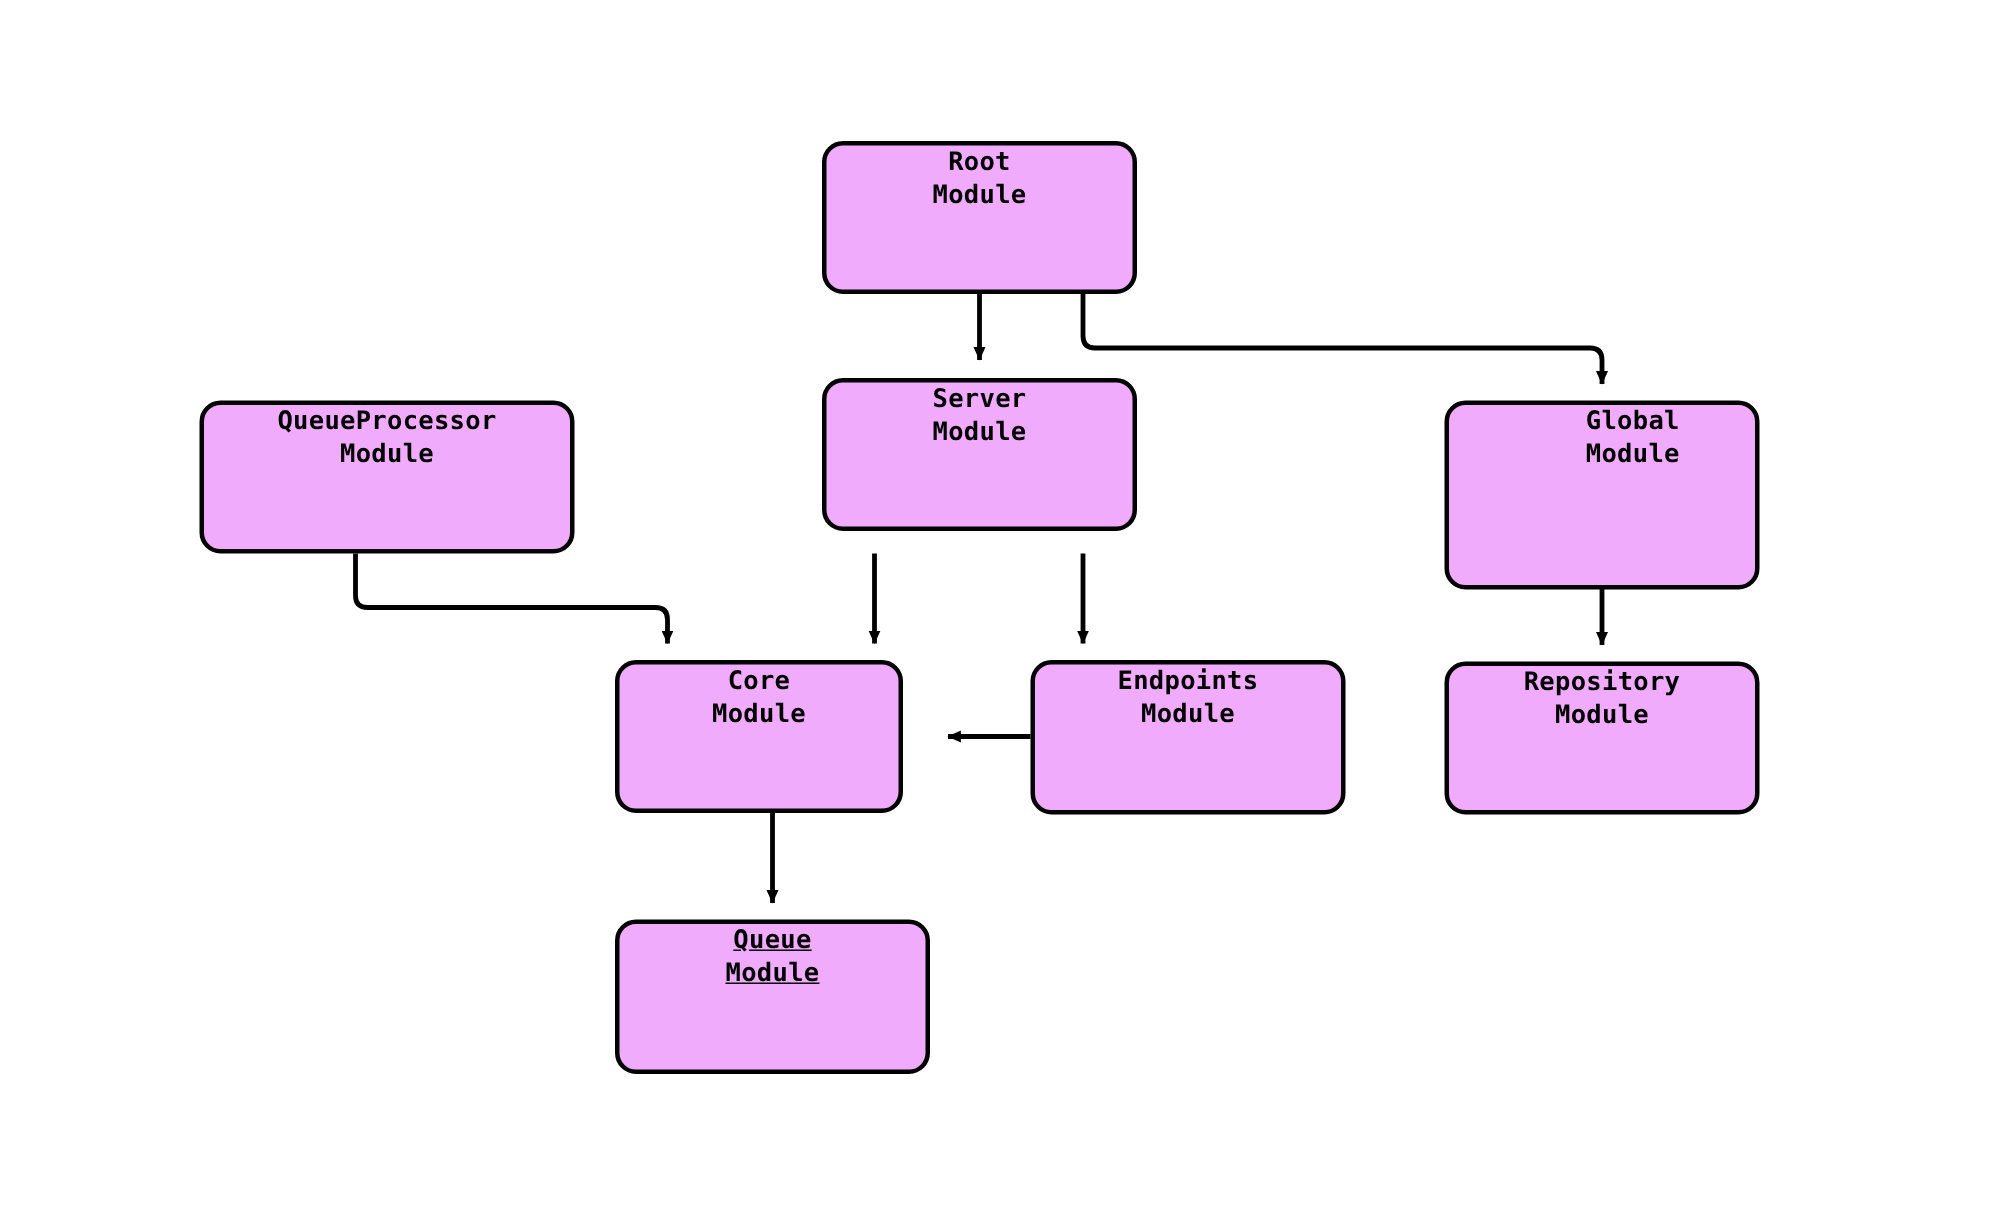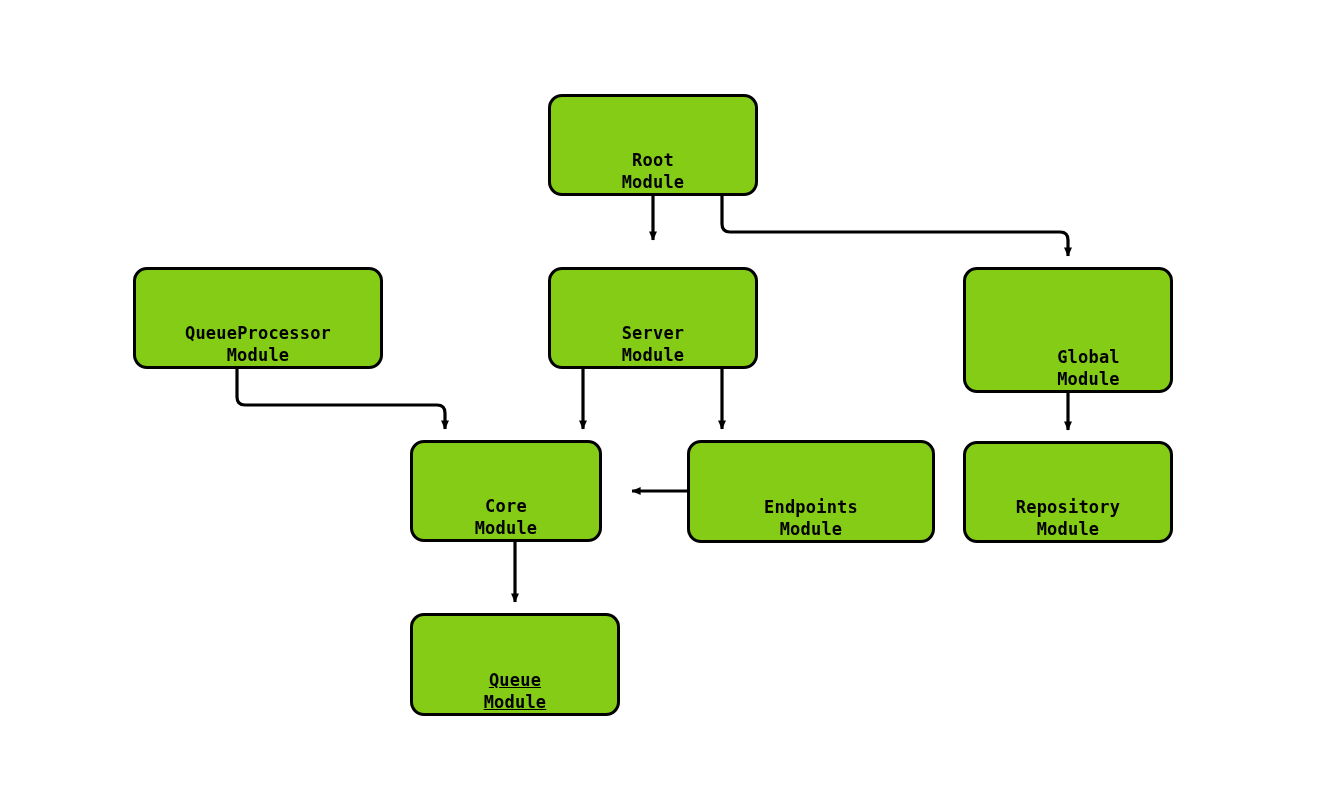--- a/index.html
+++ b/index.html
@@ -17,27 +17,27 @@
   }
   #diagram-canvas {
     position: absolute;
     inset: 0;
     width: 1337px;
     height: 809px;
   }
   .node {
     position: absolute;
     box-sizing: border-box;
-    background: #84cc16;
+    background: #f0abfc;
     border: 3px solid #000000;
     border-radius: 14px;
     display: flex;
     flex-direction: column;
     align-items: center;
-    justify-content: flex-end;
+    justify-content: flex-start;
     z-index: 2;
   }
   .node-label {
     font-family: "DejaVu Sans Mono", "Liberation Mono", monospace;
     font-size: 17px;
     font-weight: 700;
     line-height: 22px;
     color: #000000;
     text-align: center;
     white-space: pre;
@@ -82,36 +82,36 @@
   <div class="node" style="left:548px; top:94px; width:210px; height:102px;">
     <div class="node-label">Root
 Module</div>
   </div>
 
   <div class="node" style="left:133px; top:267px; width:250px; height:102px;">
     <div class="node-label">QueueProcessor
 Module</div>
   </div>
 
-  <div class="node" style="left:548px; top:267px; width:210px; height:102px;">
+  <div class="node" style="left:548px; top:252px; width:210px; height:102px;">
     <div class="node-label">Server
 Module</div>
   </div>
 
   <div class="node" style="left:963px; top:267px; width:210px; height:126px;padding-left:41px;">
     <div class="node-label">Global
 Module</div>
   </div>
 
   <div class="node" style="left:410px; top:440px; width:192px; height:102px;">
     <div class="node-label">Core
 Module</div>
   </div>
 
-  <div class="node" style="left:687px; top:440px; width:248px; height:103px;">
+  <div class="node" style="left:687px; top:440px; width:210px; height:103px;">
     <div class="node-label">Endpoints
 Module</div>
   </div>
 
   <div class="node" style="left:963px; top:441px; width:210px; height:102px;">
     <div class="node-label">Repository
 Module</div>
   </div>
 
   <div class="node" style="left:410px; top:613px; width:210px; height:103px;text-decoration:underline;">

